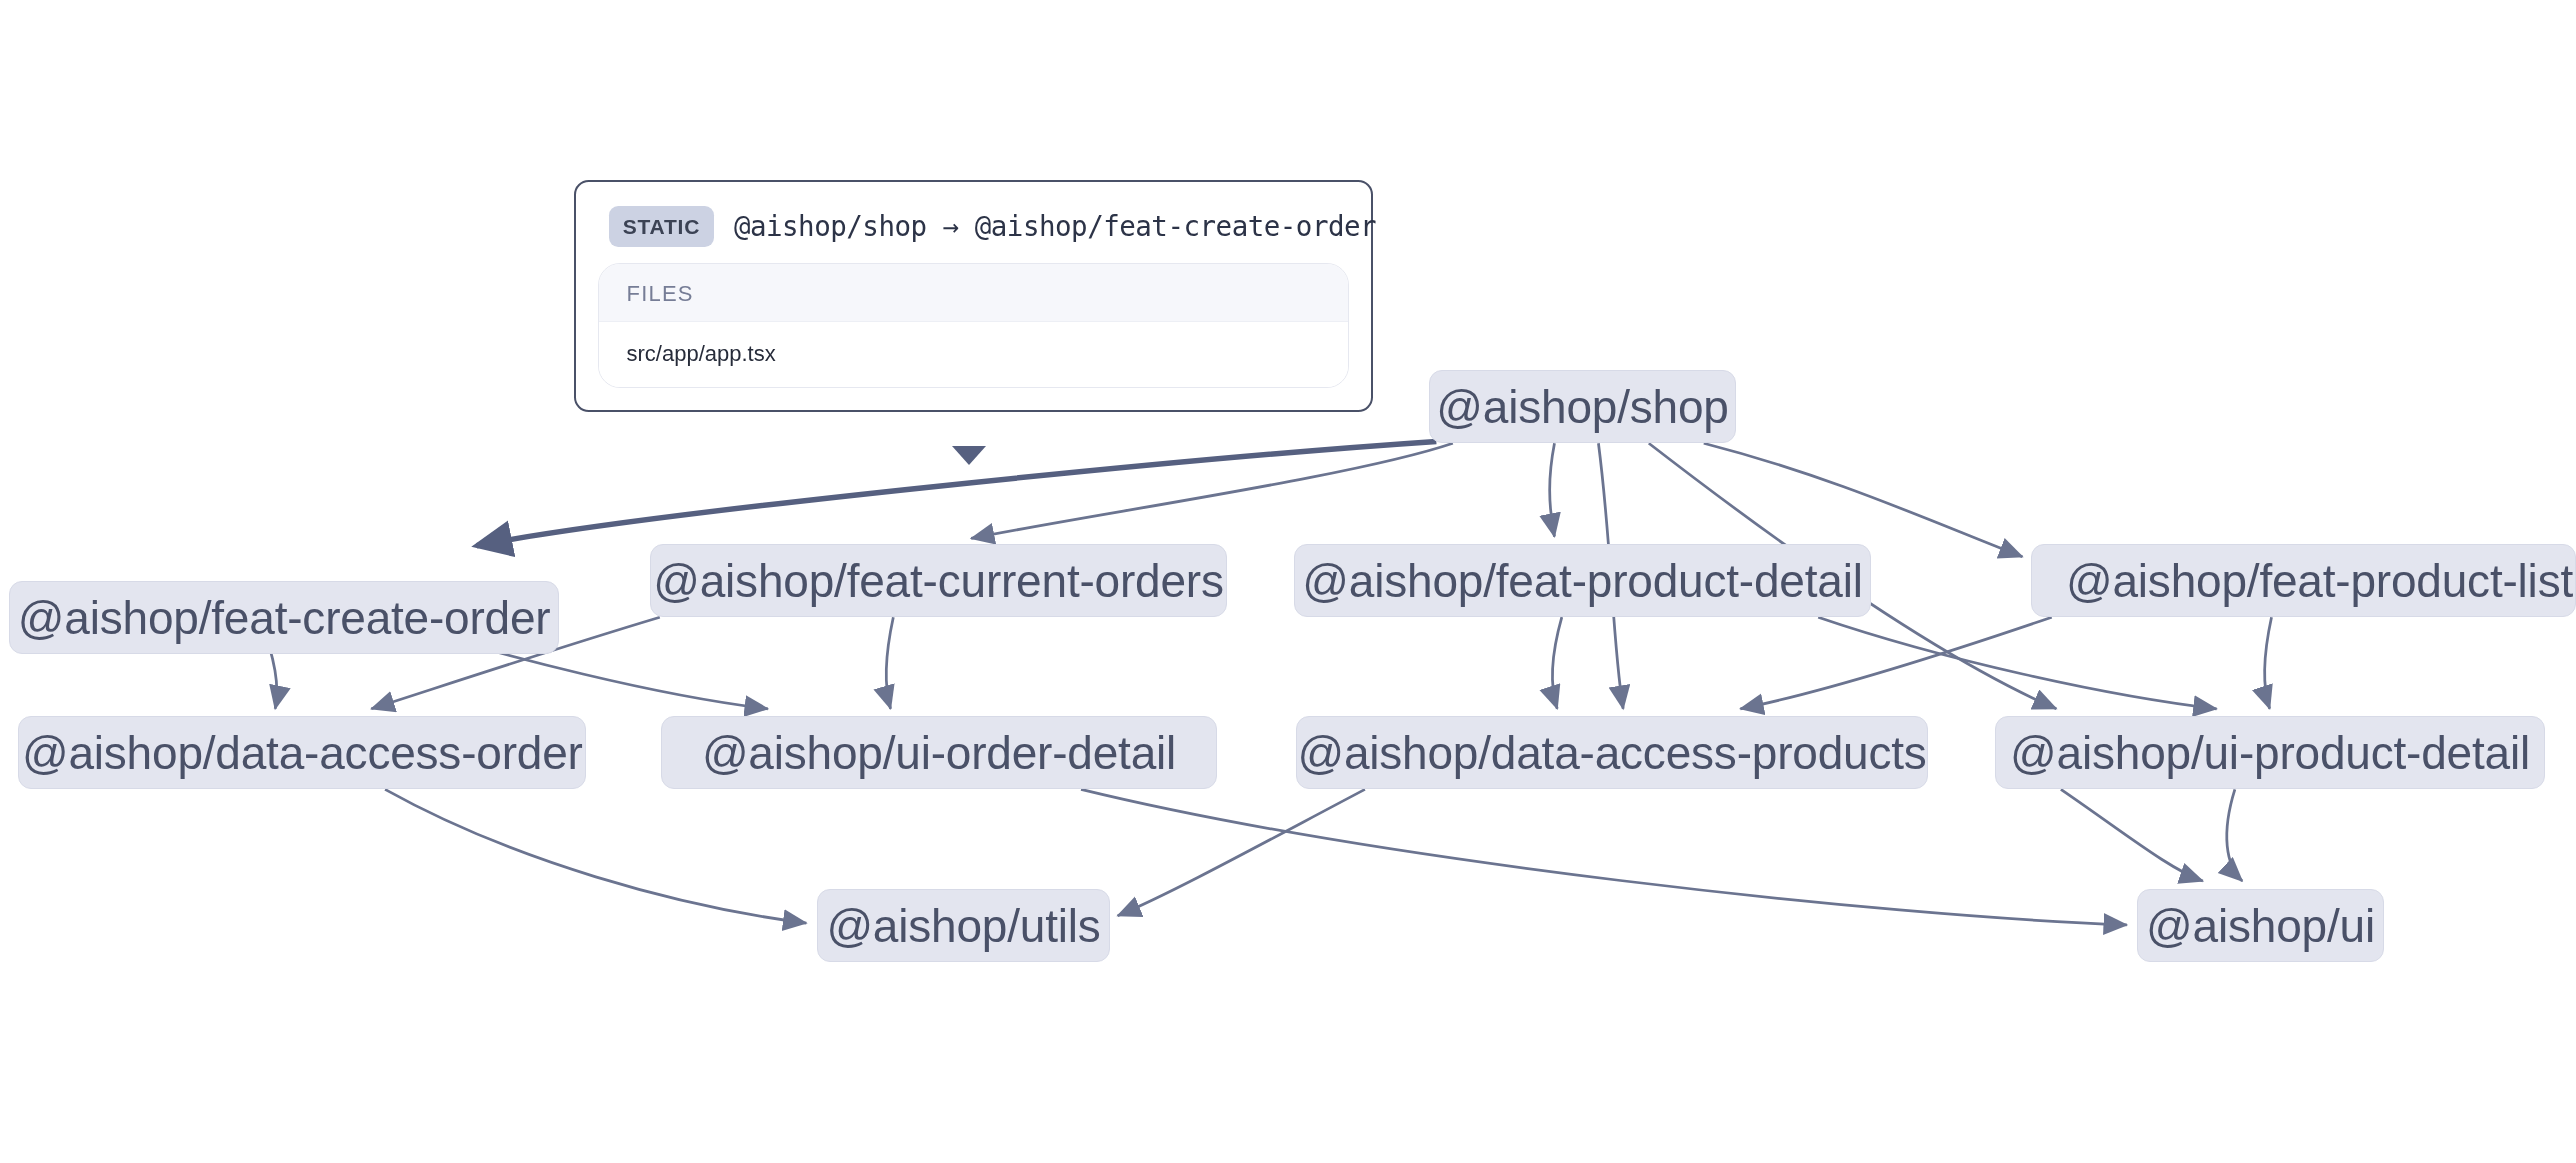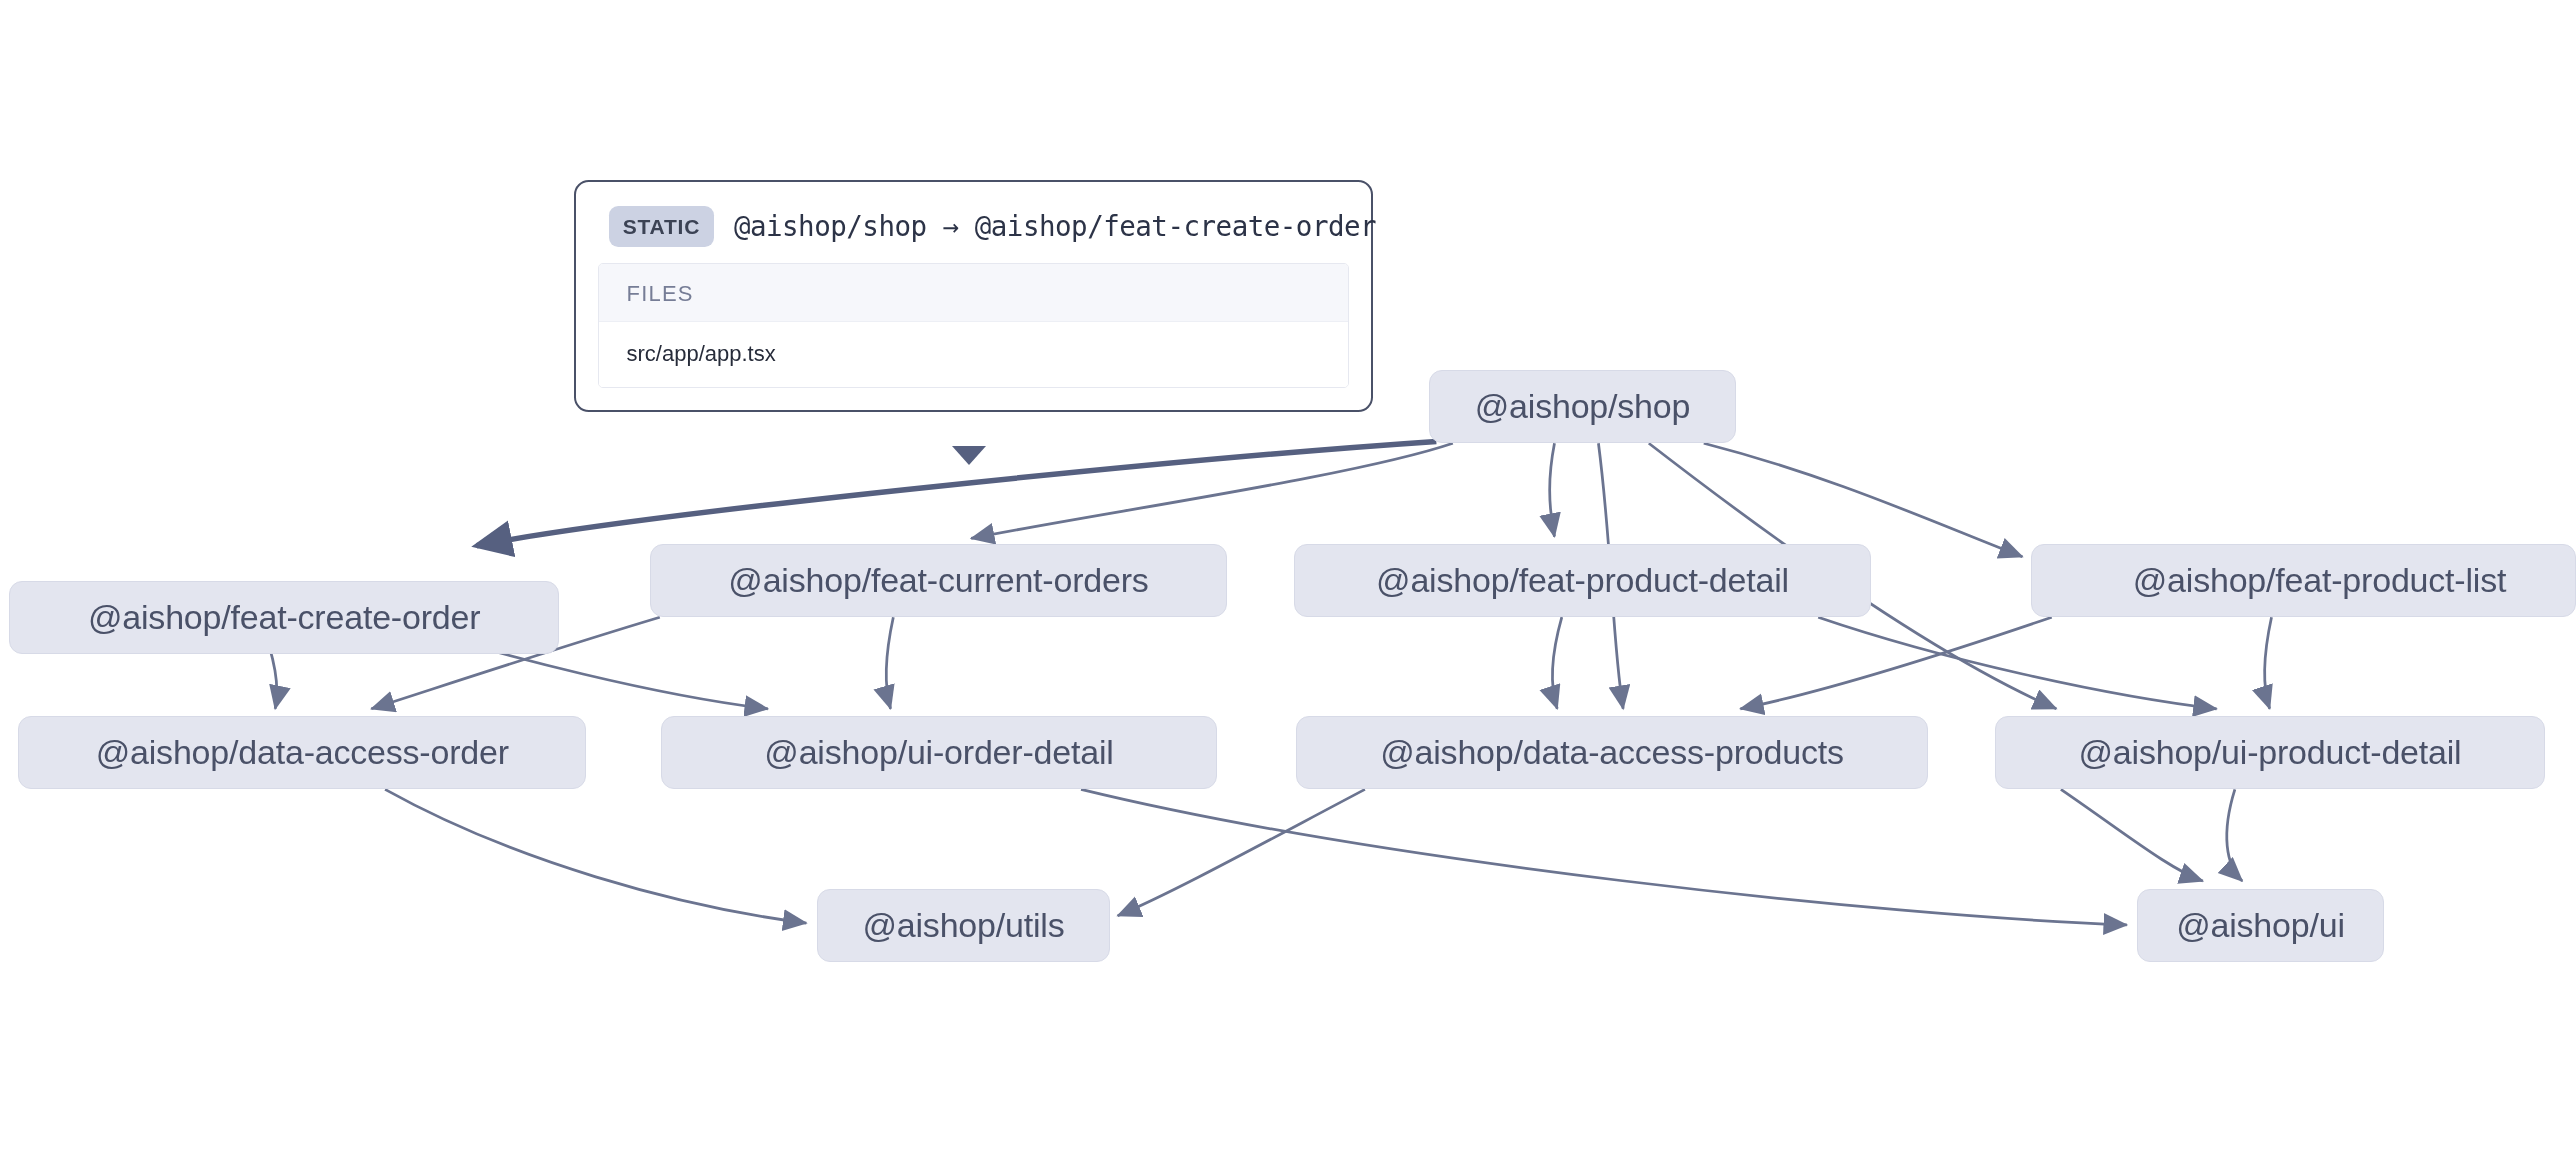--- a/index.html
+++ b/index.html
@@ -35,21 +35,21 @@
   .node {
     position: absolute;
     box-sizing: border-box;
     background: #e3e5ef;
     border: 0.9px solid #d7dae7;
     border-radius: 13px;
     display: flex;
     align-items: center;
     justify-content: center;
     color: #4a5168;
-    font-size: 34px;
+    font-size: 46px;
     letter-spacing: -0.2px;
     white-space: nowrap;
     cursor: pointer;
   }
 
   
   #tooltip-card {
     position: absolute;
     left: 574px;
     top: 180px;
@@ -90,21 +90,21 @@
   }
   .tt-title {
     font-family: "DejaVu Sans Mono", monospace;
     font-size: 27.5px;
     color: #2c3347;
     letter-spacing: -0.5px;
     white-space: nowrap;
   }
   .tt-panel {
     border: 0.9px solid #e6e8f0;
-    border-radius: 5px;
+    border-radius: 22px;
     overflow: hidden;
     background: #ffffff;
   }
   .tt-panel-head {
     background: #f6f7fb;
     border-bottom: 0.9px solid #edeff5;
     color: #767d96;
     font-size: 22px;
     letter-spacing: 1.2px;
     padding: 16.5px 0 14.7px 27.5px;

